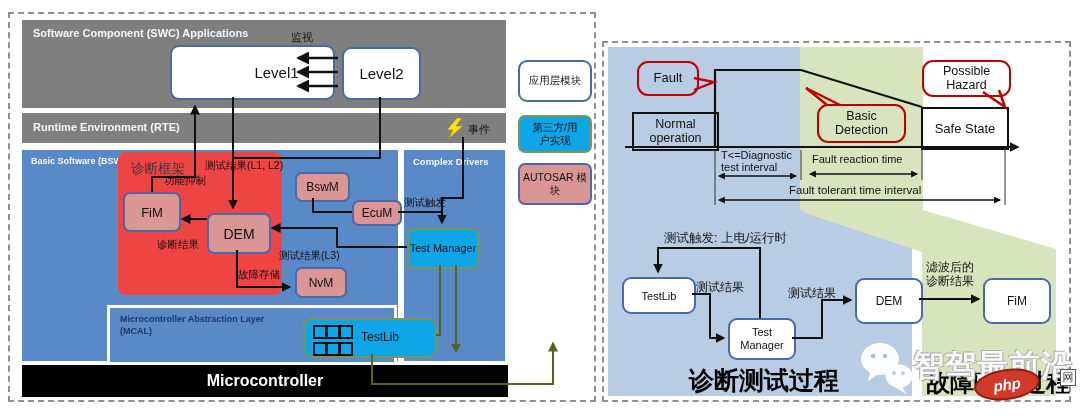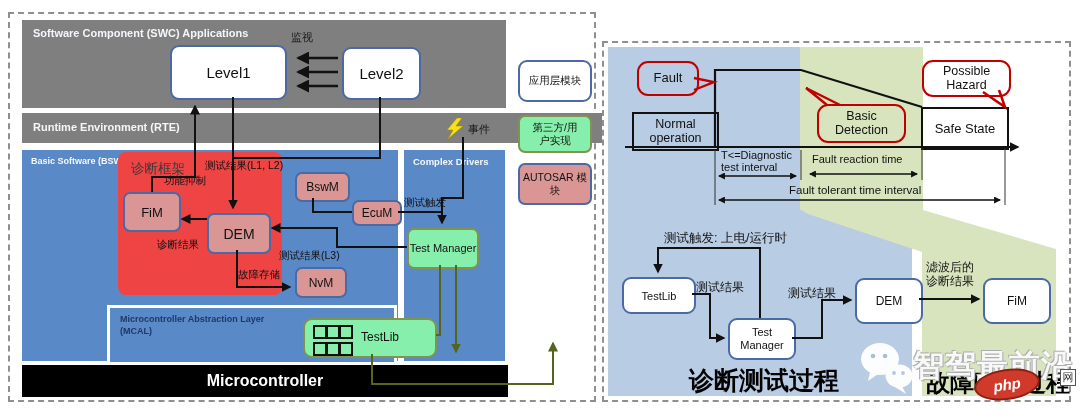--- a/index.html
+++ b/index.html
@@ -4,21 +4,21 @@
 <style>
   html,body{margin:0;padding:0;background:#fff;}
   .stage{position:relative;width:1080px;height:416px;background:#fff;overflow:hidden;
          font-family:"Liberation Sans","DejaVu Sans",sans-serif;color:#111;}
   .abs{position:absolute;}
   .dashed{border:2px dashed #8f8f8f;}
   .grayband{background:#7f7f7f;}
   .blueband{background:#5a89c8;}
   .whitebox{background:#fff;border:2px solid #4a69a5;border-radius:9px;}
   .pinkbox{background:#d99694;border:2px solid #4a69a5;border-radius:7px;}
-  .greenbox{background:#86efac;border:2px solid #7f9450;border-radius:7px;}
+  .greenbox{background:#0ea5e9;border:2px solid #7f9450;border-radius:7px;}
   .ctr{display:flex;align-items:center;justify-content:center;text-align:center;}
   .lbl{position:absolute;white-space:nowrap;color:#111;}
   .wtitle{color:#f4f6fa;font-weight:bold;}
   .bubble{position:absolute;border:2.5px solid #c00000;border-radius:11px;background:transparent;
           display:flex;align-items:center;justify-content:center;text-align:center;line-height:1.1;}
   .sq{width:10px;height:10px;border:2px solid #101010;}
   svg{position:absolute;left:0;top:0;}
   .nopass{pointer-events:none;}
 </style>
 </head>
@@ -29,25 +29,25 @@
   <svg width="1080" height="416" class="nopass">
     <polygon points="608,47 800,47 800,209 912,247 912,396 608,396" fill="#b8cce4"></polygon>
     <polygon points="800,47 923,47 923,210 1056,249 1056,396 922,396 922,252 808,214 800,209" fill="#d7e4bd"></polygon>
   </svg>
 
   <div class="abs dashed" style="left:8px;top:12px;width:584px;height:386px;"></div>
 
   <div class="abs grayband" style="left:22px;top:20px;width:484px;height:88px;">
     <div class="lbl wtitle" style="left:11px;top:7px;font-size:11px;">Software Component (SWC) Applications</div>
   </div>
-  <div class="abs whitebox ctr" style="left:170px;top:45px;width:113px;height:51px;font-size:15px;">Level1</div>
+  <div class="abs whitebox ctr" style="left:170px;top:45px;width:113px;height:51px;font-size:15px;padding-left:48px;">Level1</div>
   <div class="abs whitebox ctr" style="left:342px;top:47px;width:75px;height:49px;font-size:15px;">Level2</div>
   <div class="lbl" style="left:291px;top:30px;font-size:11px;color:#1c1c1c;">监视</div>
 
-  <div class="abs grayband" style="left:22px;top:113px;width:580px;height:30px;">
+  <div class="abs grayband" style="left:22px;top:113px;width:484px;height:30px;">
     <div class="lbl wtitle" style="left:11px;top:8px;font-size:11px;">Runtime Environment (RTE)</div>
     <svg style="left:423px;top:5px;" width="20" height="22">
       <polygon points="12,0 2,12 8,12 3,21 18,8 11,8 17,0" fill="#f7e017" stroke="#a89200" stroke-width="0.6"></polygon>
     </svg>
     <div class="lbl" style="left:446px;top:9px;font-size:11px;color:#161616;">事件</div>
   </div>
 
   <div class="abs blueband" style="left:22px;top:150px;width:376px;height:211px;">
     <div class="lbl wtitle" style="left:9px;top:6px;font-size:9px;">Basic Software (BSW)</div>
   </div>

